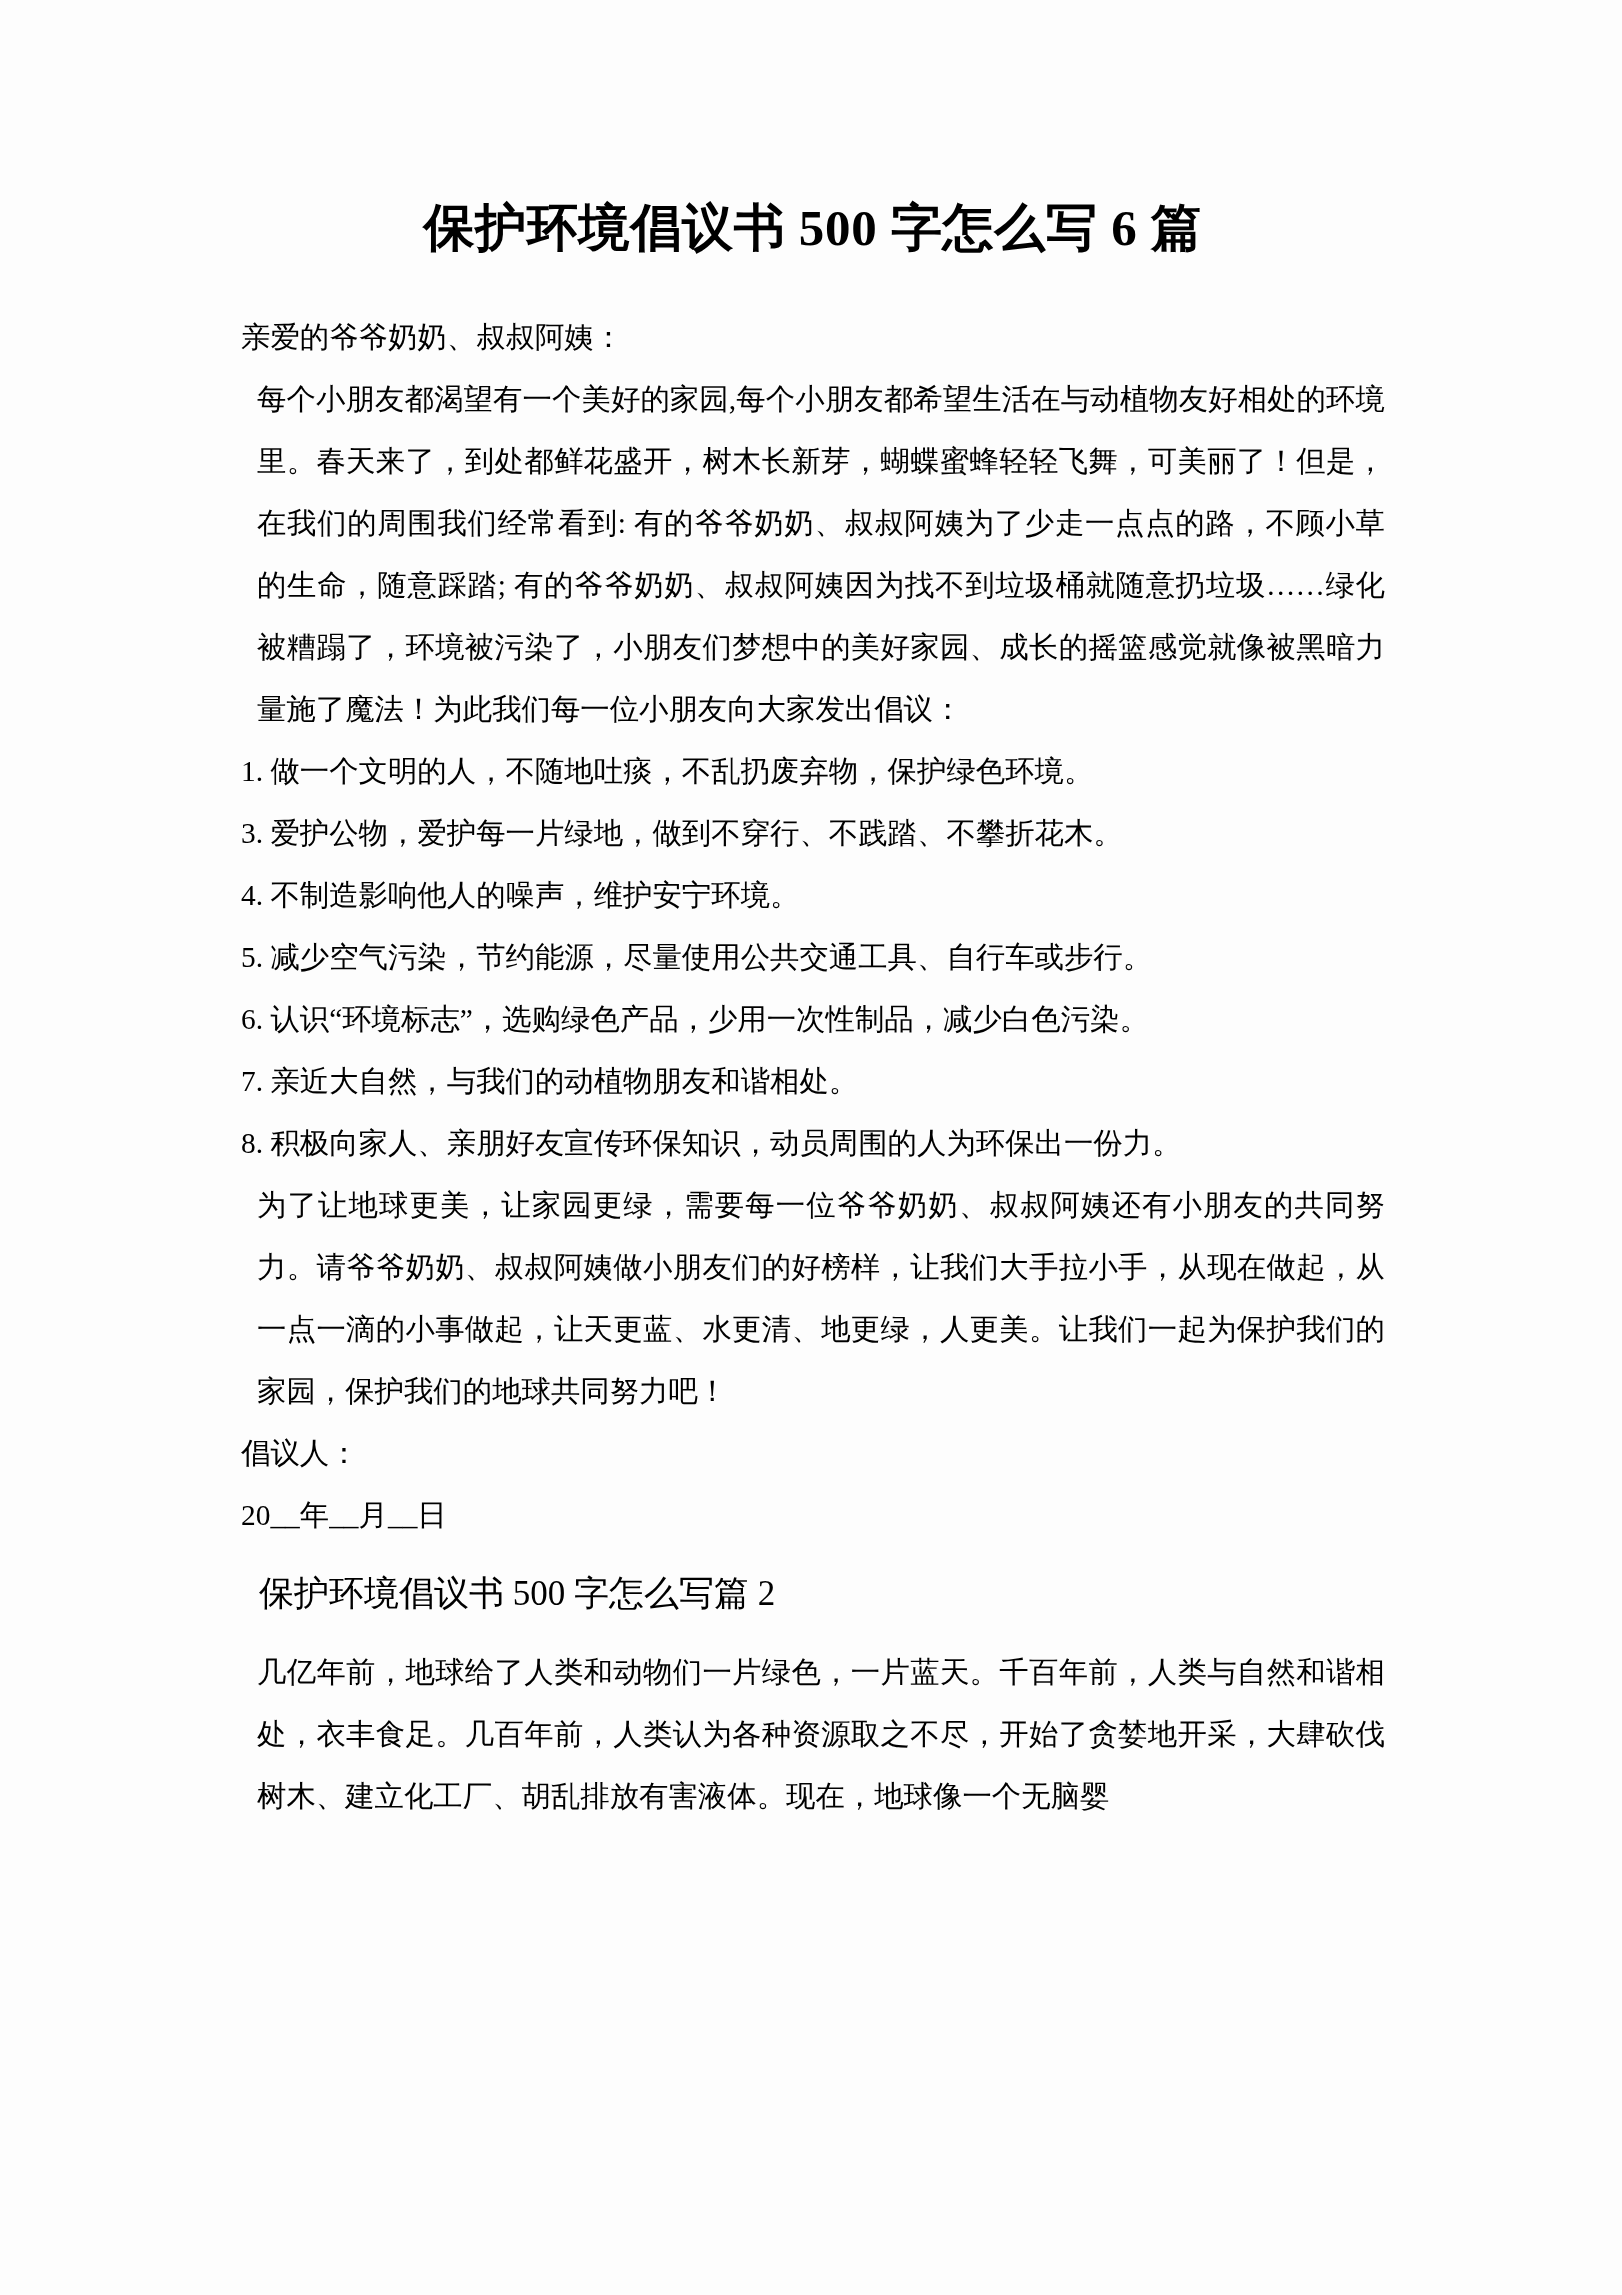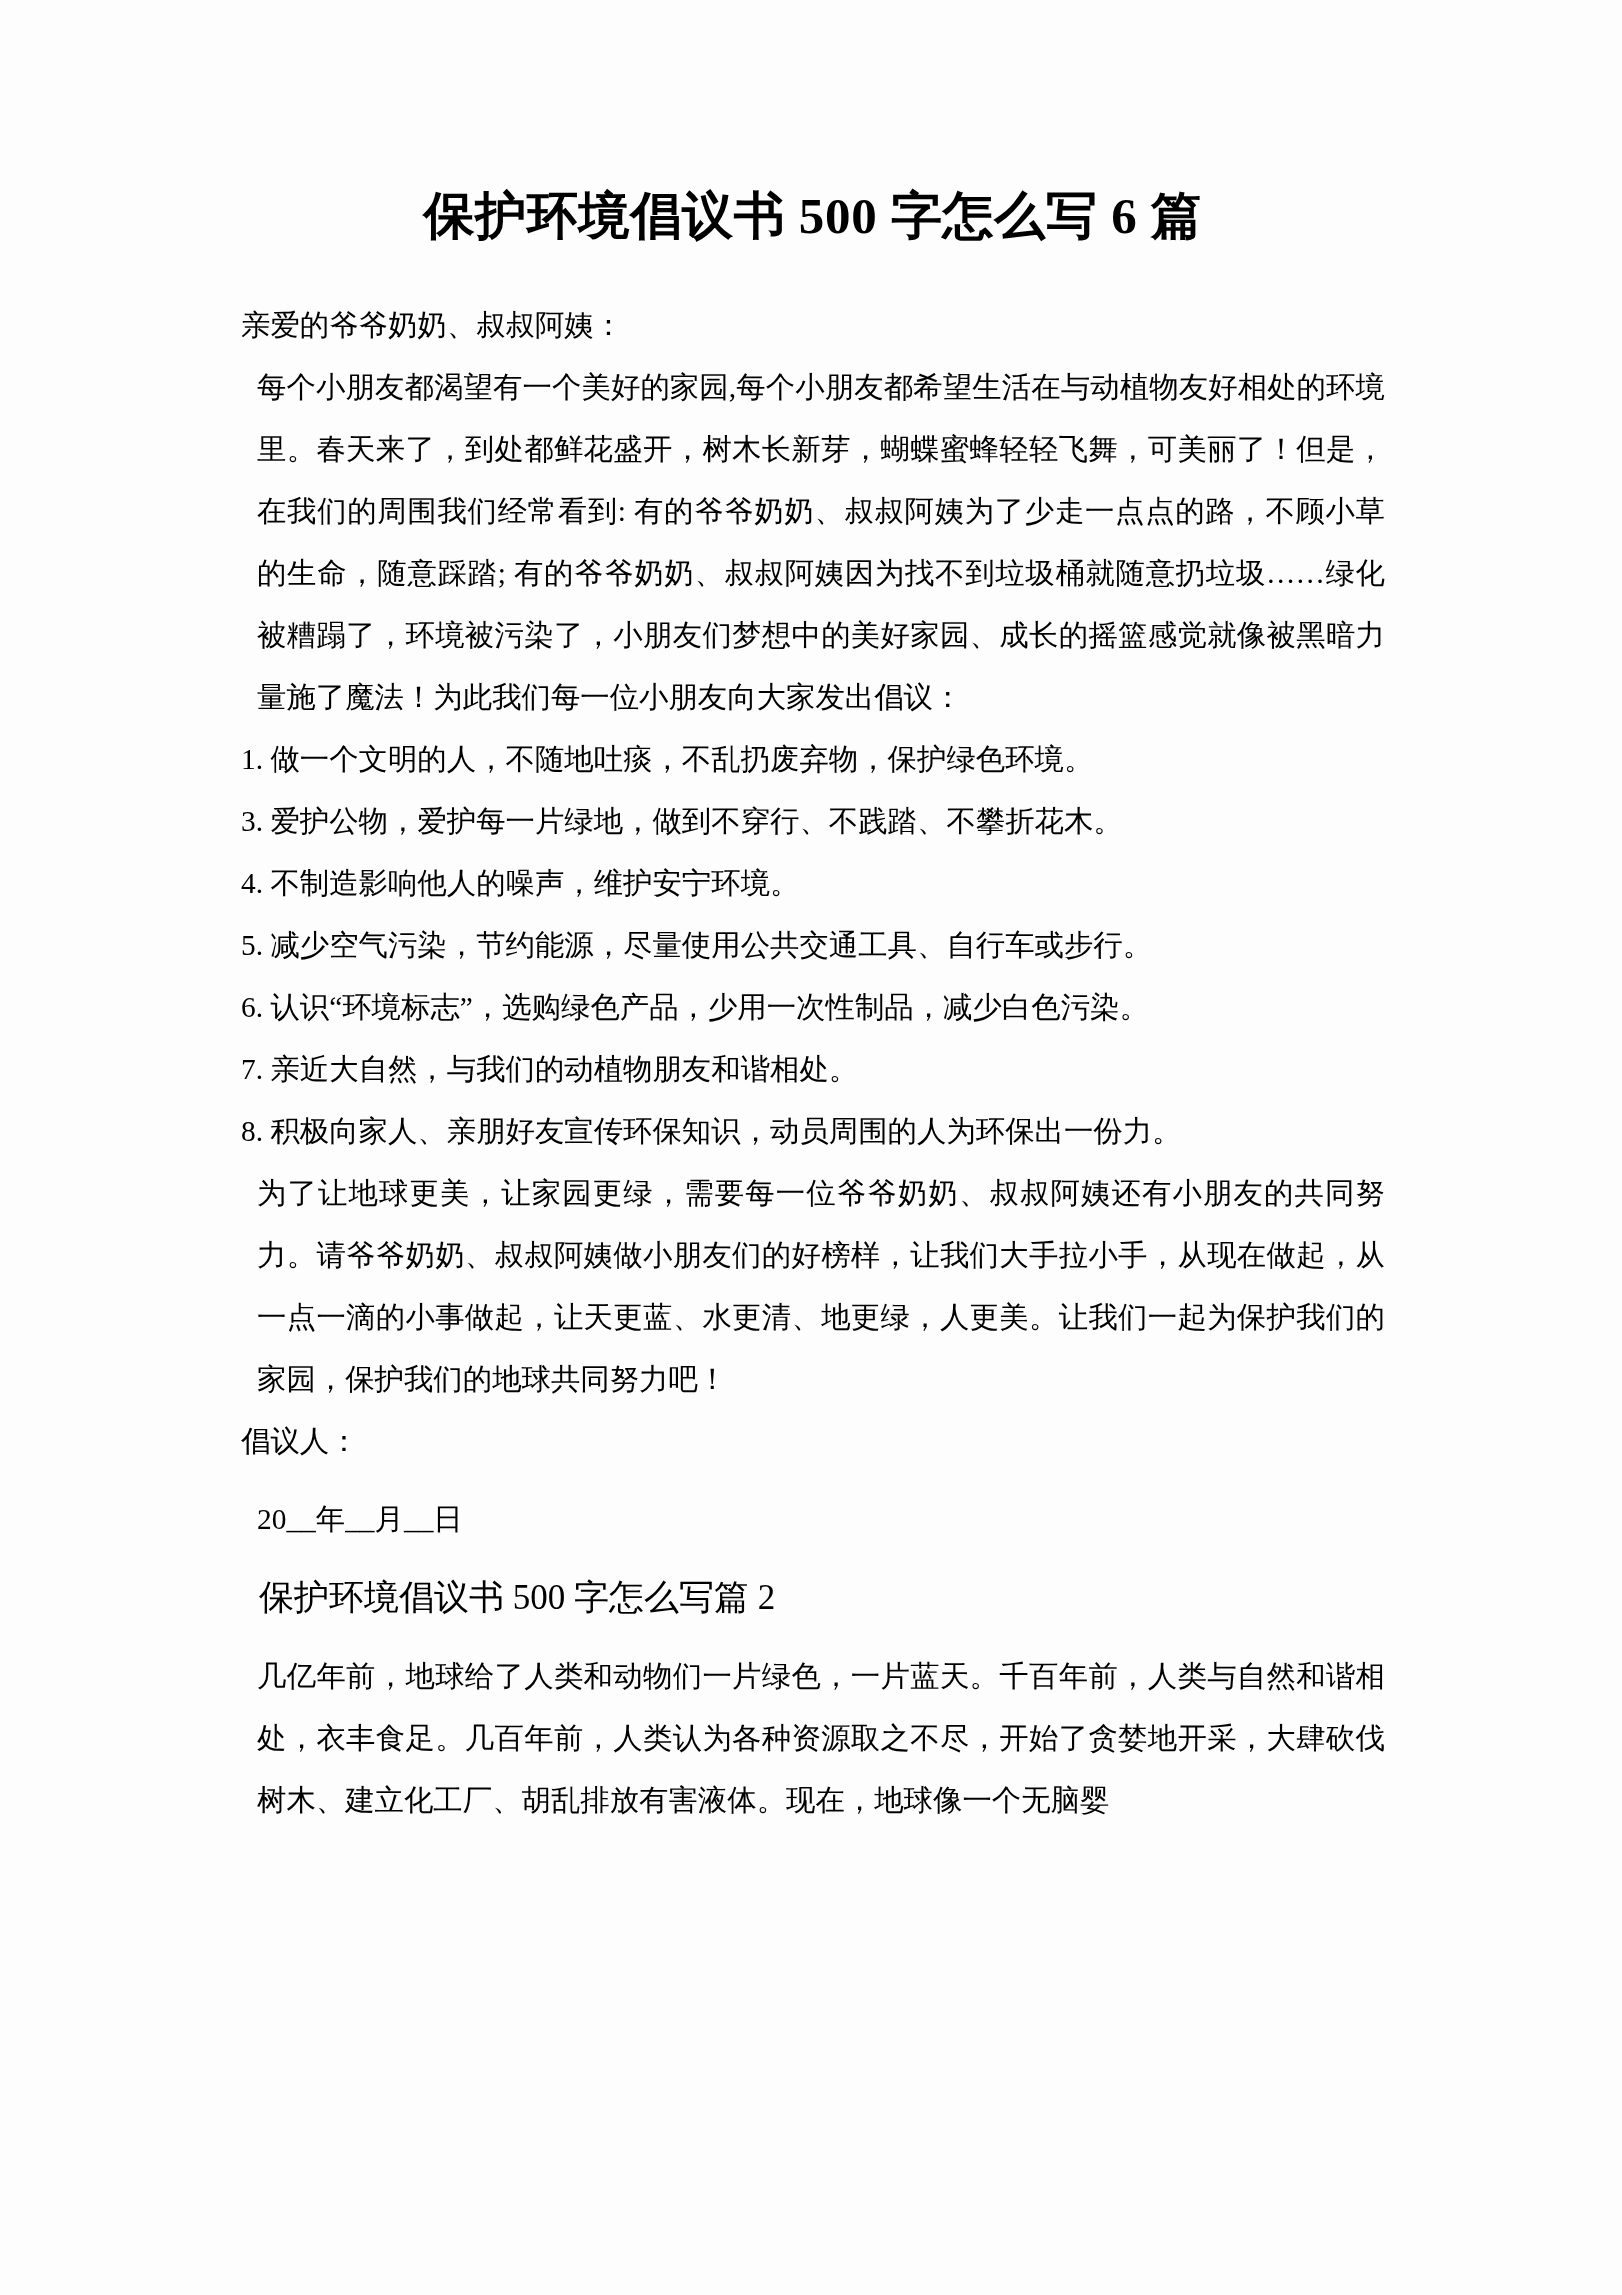--- a/index.html
+++ b/index.html
@@ -21,21 +21,21 @@
     height: 2295px;
     background: #fdfdfd;
     box-sizing: border-box;
     padding: 0;
     overflow: hidden;
   }
 
   .content {
     position: absolute;
     left: 241px;
-    top: 4px;
+    top: 16px;
     width: 1144px;
   }
 
   
   .doc-title {
     font-size: 51px;
     font-weight: 700;
     line-height: 1.2;
     text-align: center;
     margin: 0;
@@ -76,21 +76,21 @@
 
   p.signoff {
     font-size: 29.4px;
     line-height: 62px;
     margin: 0;
   }
 
   p.date-line {
     font-size: 29.4px;
     line-height: 62px;
-    margin: 16px;
+    margin: 0;
   }
 
   p.section-heading {
     font-size: 35px;
     line-height: 59px;
     margin: 18px;
   }
 </style>
 </head>
 <body>

